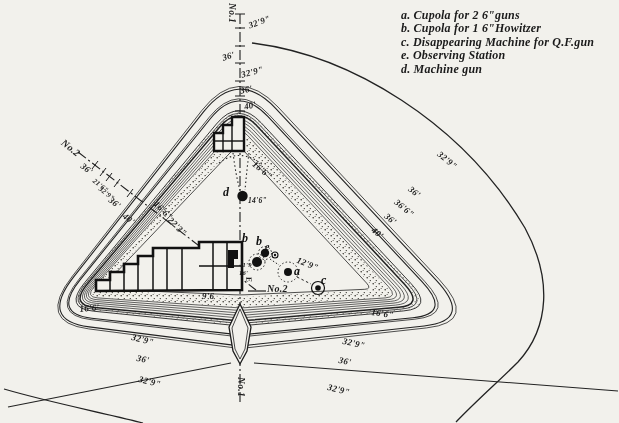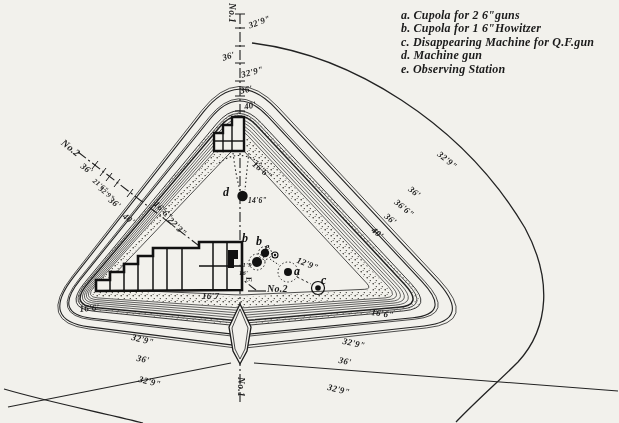--- a/index.html
+++ b/index.html
@@ -175,21 +175,21 @@
   <div class="lbl" style="left:399px;top:197px;transform:rotate(40deg)">36'6"</div>
   <div class="lbl" style="left:389px;top:211px;transform:rotate(40deg)">36'</div>
   <div class="lbl" style="left:376px;top:225px;transform:rotate(40deg)">40'</div>
 
   <div class="lbl" style="left:159px;top:199px;transform:rotate(45deg)">16'6"</div>
   <div class="lbl" style="left:173px;top:215px;transform:rotate(45deg)">22'3"</div>
   <div class="lbl" style="left:257px;top:159px;transform:rotate(40deg)">16'6"</div>
   <div class="lbl" style="left:248px;top:196px;font-size:7.5px">14'6"</div>
   <div class="lbl" style="left:372px;top:307px;transform:rotate(8deg)">16'6"</div>
   <div class="lbl" style="left:79px;top:304px;transform:rotate(-5deg)">16'6'</div>
-  <div class="lbl" style="left:202px;top:291px">16'7</div>
+  <div class="lbl" style="left:202px;top:291px">9'6</div>
 
   <div class="lbl" style="left:133px;top:332px;transform:rotate(14deg)">32'9"</div>
   <div class="lbl" style="left:138px;top:353px;transform:rotate(12deg)">36'</div>
   <div class="lbl" style="left:140px;top:374px;transform:rotate(14deg)">32'9"</div>
   <div class="lbl" style="left:344px;top:336px;transform:rotate(12deg)">32'9"</div>
   <div class="lbl" style="left:340px;top:355px;transform:rotate(12deg)">36'</div>
   <div class="lbl" style="left:329px;top:382px;transform:rotate(14deg)">32'9"</div>
 
   <div class="lbl" style="left:299px;top:255px;transform:rotate(22deg)">12'9"</div>
   <div class="lbl" style="left:239px;top:261px;font-size:6.5px">41'9"</div>
@@ -202,16 +202,16 @@
   <div class="mk" style="left:242px;top:231px">b</div>
   <div class="mk" style="left:256px;top:234px">b</div>
   <div class="mk" style="left:265px;top:241px;font-size:10px">e</div>
   <div class="mk" style="left:294px;top:264px">a</div>
   <div class="mk" style="left:321px;top:273px">c</div>
 
   <div class="legend">
     <div>a. Cupola for 2 6"guns</div>
     <div>b. Cupola for 1 6"Howitzer</div>
     <div>c. Disappearing Machine for Q.F.gun</div>
+    <div>e. Observing Station</div>
     <div>d. Machine gun</div>
-    <div>e. Observing Station</div>
   </div>
 </div>
 
 </body></html>

